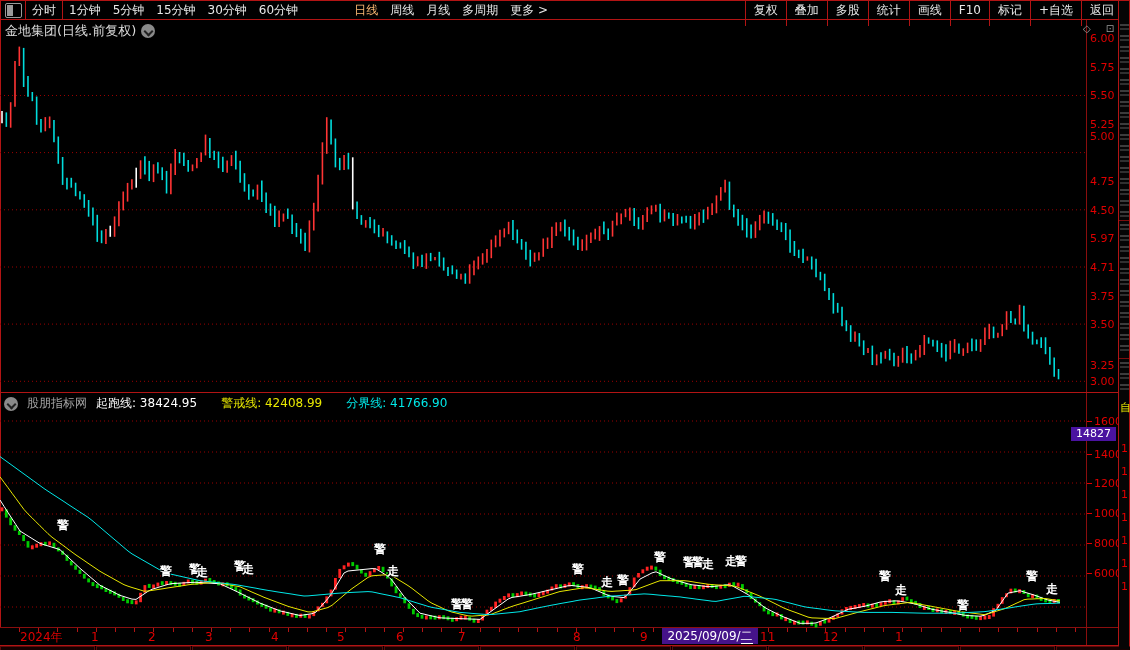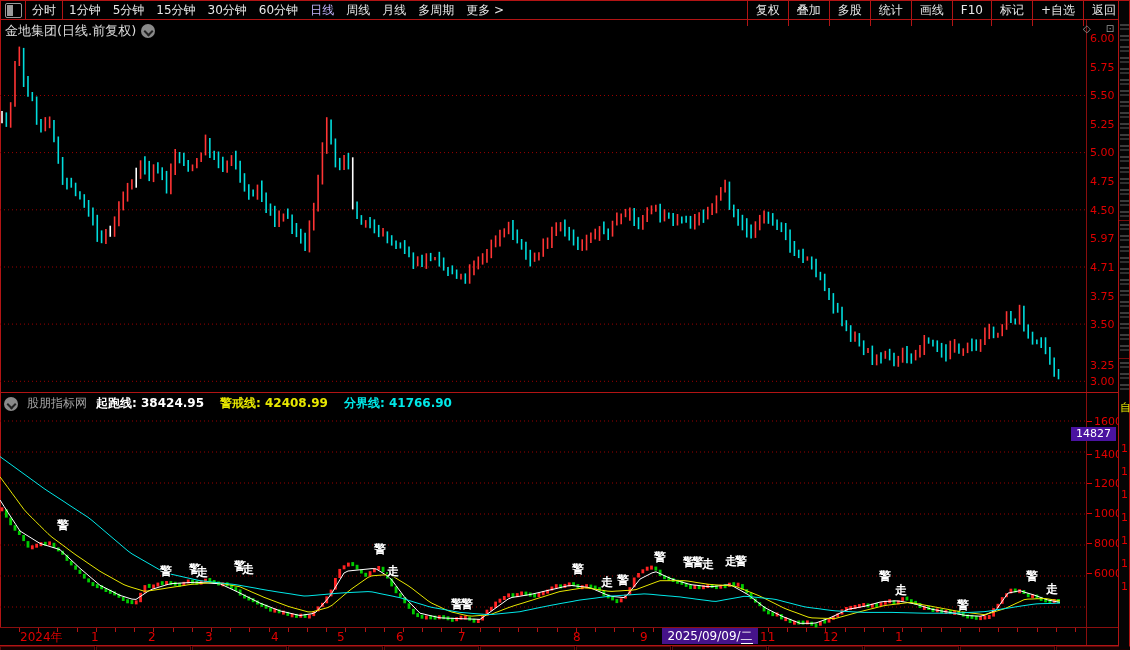--- a/index.html
+++ b/index.html
@@ -4,27 +4,27 @@
 <style>
   html,body{margin:0;padding:0;background:#000;}
   .app{position:relative;width:1130px;height:650px;background:#000;overflow:hidden;
        font-family:"DejaVu Sans",sans-serif;-webkit-font-smoothing:none;}
   .hline{position:absolute;height:1px;background:#b21414;}
   .vline{position:absolute;width:1px;background:#b21414;}
   
   .toolbar{position:absolute;left:0;top:1px;width:1129px;height:19px;display:flex;align-items:center;}
   .tb-left{display:flex;align-items:center;height:19px;}
   .tb-item{color:#e8e8e8;font-size:12px;padding:0 6px;white-space:nowrap;line-height:19px;cursor:default;}
-  .tb-item.active{color:#c4b5fd;}
+  .tb-item.active{color:#fdba74;margin-left:44px;}
   .tb-sep{width:1px;height:19px;background:#b21414;}
   .panel-icon{width:15px;height:13px;border:1px solid #9a9a9a;border-radius:2px;margin:0 3px 0 5px;position:relative;}
   .panel-icon::after{content:"";position:absolute;left:1px;top:1px;bottom:1px;width:6px;background:#9a9a9a;}
   .tb-right{position:absolute;right:2px;top:0;height:25px;display:flex;}
   .tb-rb{color:#e8e8e8;font-size:12px;line-height:19px;padding:0 8px;border-left:1px solid #b21414;white-space:nowrap;}
-  .tb-rb:last-child{border-right:3px solid #fdba74;}
+  .tb-rb:last-child{border-right:5px solid #fdba74;}
   
   .chart-title{position:absolute;left:5px;top:22px;color:#dcdcdc;font-size:13px;display:flex;align-items:center;gap:5px;}
   .chev-circle{width:14px;height:14px;border-radius:50%;background:#8a8a8a;position:relative;display:inline-block;}
   .chev-circle::after{content:"";position:absolute;left:3.5px;top:4px;width:5px;height:5px;border-right:2px solid #222;border-bottom:2px solid #222;transform:rotate(45deg);}
   .corner-icons{position:absolute;left:1083px;top:23px;color:#9a9a9a;font-size:10px;letter-spacing:6px;}
   
   .yaxis-label{position:absolute;left:1090px;color:#e00000;font-size:11px;line-height:11px;}
   .sub-ylabel{position:absolute;color:#e00000;font-size:11px;line-height:11px;}
   .sub-tick{position:absolute;left:1087px;width:5px;height:1px;background:#e00000;}
   .cur-val{position:absolute;left:1071px;top:427px;width:45px;height:14px;color:#fff;font-size:11px;line-height:14px;text-align:center;}
@@ -359,35 +359,35 @@
       <line x1="1049.86" x2="1049.86" y1="326.9" y2="344.7" stroke="#00dcdc" stroke-width="1.6"></line>
       <line x1="1054.19" x2="1054.19" y1="337.5" y2="356.7" stroke="#00dcdc" stroke-width="1.6"></line>
       <line x1="1058.52" x2="1058.52" y1="349.0" y2="359.3" stroke="#00dcdc" stroke-width="1.6"></line>
     </svg>
 
   <div id="main-yaxis">
       <div class="yaxis-label" style="top: 33.3px;">6.00</div>
       <div class="yaxis-label" style="top: 61.88px;">5.75</div>
       <div class="yaxis-label" style="top: 90.46px;">5.50</div>
       <div class="yaxis-label" style="top: 119.04px;">5.25</div>
-      <div class="yaxis-label" style="top: 147px;">5.00</div>
+      <div class="yaxis-label" style="top: 131px;">5.00</div>
       <div class="yaxis-label" style="top: 176.2px;">4.75</div>
       <div class="yaxis-label" style="top: 204.78px;">4.50</div>
       <div class="yaxis-label" style="top: 233.36px;">5.97</div>
       <div class="yaxis-label" style="top: 261.94px;">4.71</div>
       <div class="yaxis-label" style="top: 290.52px;">3.75</div>
       <div class="yaxis-label" style="top: 319.1px;">3.50</div>
       <div class="yaxis-label" style="top: 360px;">3.25</div>
       <div class="yaxis-label" style="top: 376.26px;">3.00</div>
     </div>
 
   <div class="sub-header">
     <span class="chev-circle"></span>
     <span class="sub-src">股朋指标网</span>
-    <span id="sub-legend" style="display:flex;gap:16px;font-weight:bold;">
+    <span id="sub-legend" style="display:flex;gap:24px;">
         <span style="color: rgb(255, 255, 255);">起跑线: 38424.95</span>
         <span style="color: rgb(232, 232, 0);">警戒线: 42408.99</span>
         <span style="color: rgb(0, 232, 232);">分界线: 41766.90</span>
       </span>
   </div>
 
   <svg id="sub-svg" width="1086" height="215" style="left:0;top:413px;">
       <line x1="0" x2="1086" y1="8.0" y2="8.0" stroke="#9b0000" stroke-width="1" stroke-dasharray="1 3"></line>
       <line x1="0" x2="1086" y1="39.0" y2="39.0" stroke="#9b0000" stroke-width="1" stroke-dasharray="1 3"></line>
       <line x1="0" x2="1086" y1="70.0" y2="70.0" stroke="#9b0000" stroke-width="1" stroke-dasharray="1 3"></line>

